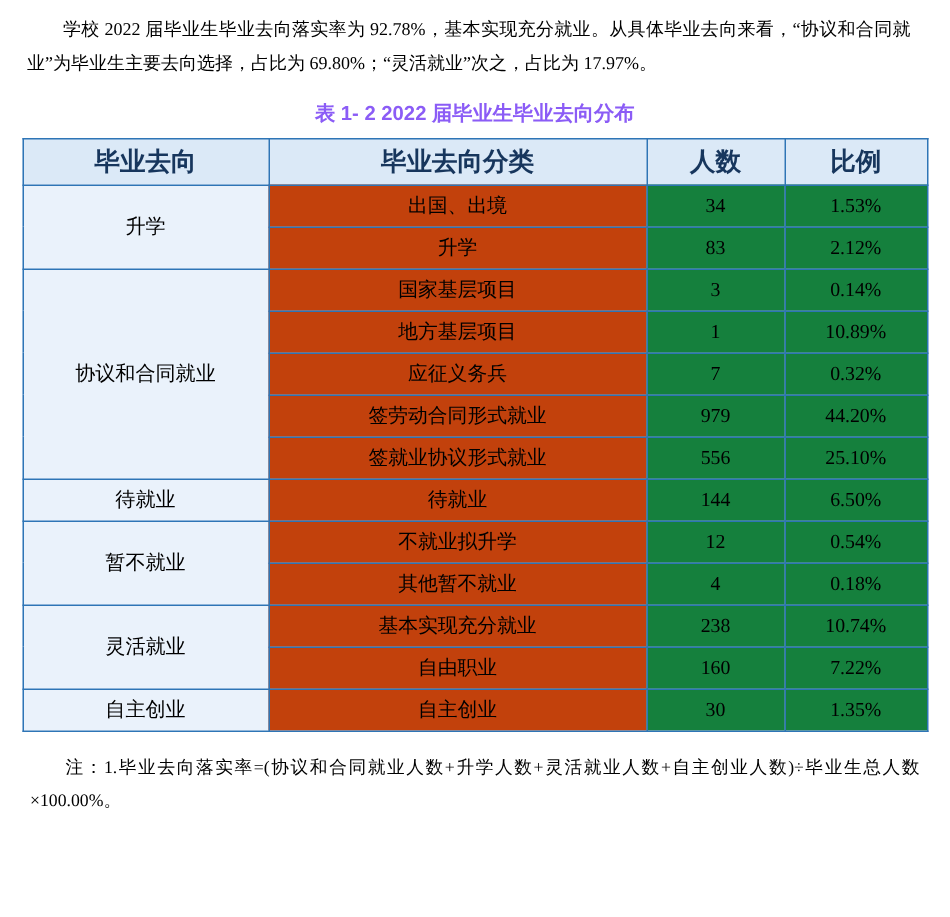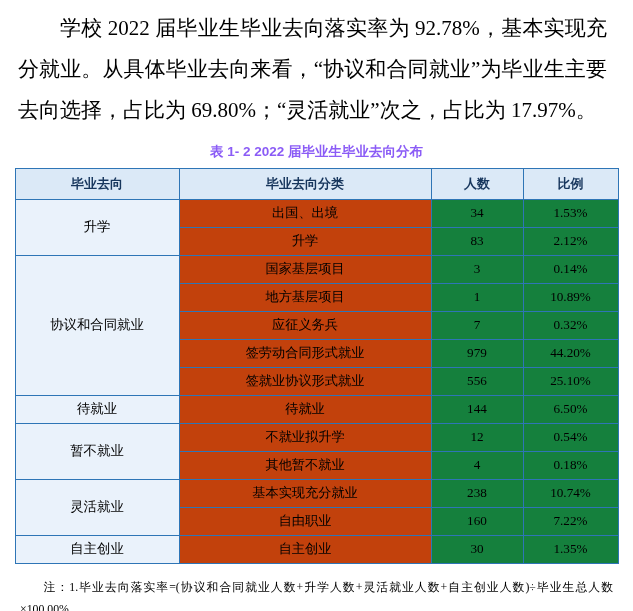--- a/index.html
+++ b/index.html
@@ -20,21 +20,21 @@
   }
   .section-title {
     color: #1d6cb6;
     font-family: "Liberation Sans", sans-serif;
     font-weight: bold;
     font-size: 17px;
     letter-spacing: 0.5px;
     margin: 6px 0 14px 2px;
   }
   .para {
-    font-size: 21px;
+    font-size: 12px;
     line-height: 1.95;
     text-align: justify;
     text-justify: inter-ideograph;
     margin: 0 12px 12px 4px;
     text-indent: 2em;
   }
   .table-caption {
     text-align: center;
     color: #8b5cf6;
     font-family: "Liberation Sans", sans-serif;
@@ -55,21 +55,21 @@
     vertical-align: middle;
     padding: 3px 2px;
     height: 21px;
     line-height: 1.25;
   }
   table.data thead th {
     background: #dbe9f7;
     color: #17365d;
     font-family: "Liberation Sans", sans-serif;
     font-weight: bold;
-    font-size: 13px;
+    font-size: 17px;
     height: 24px;
     text-align: center;
   }
   td.group {
     background: #eaf2fb;
     font-size: 13.4px;
   }
   td.sub {
     background: #c2410c;
   }

